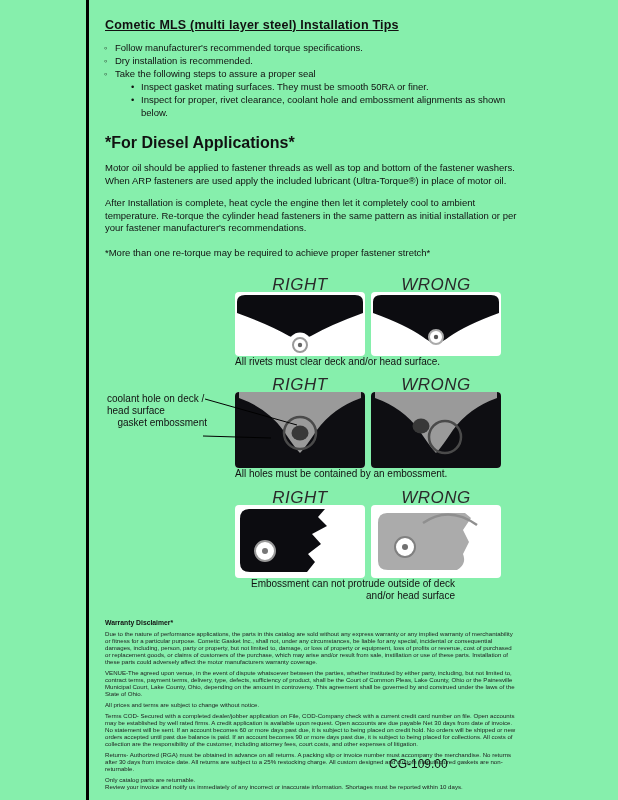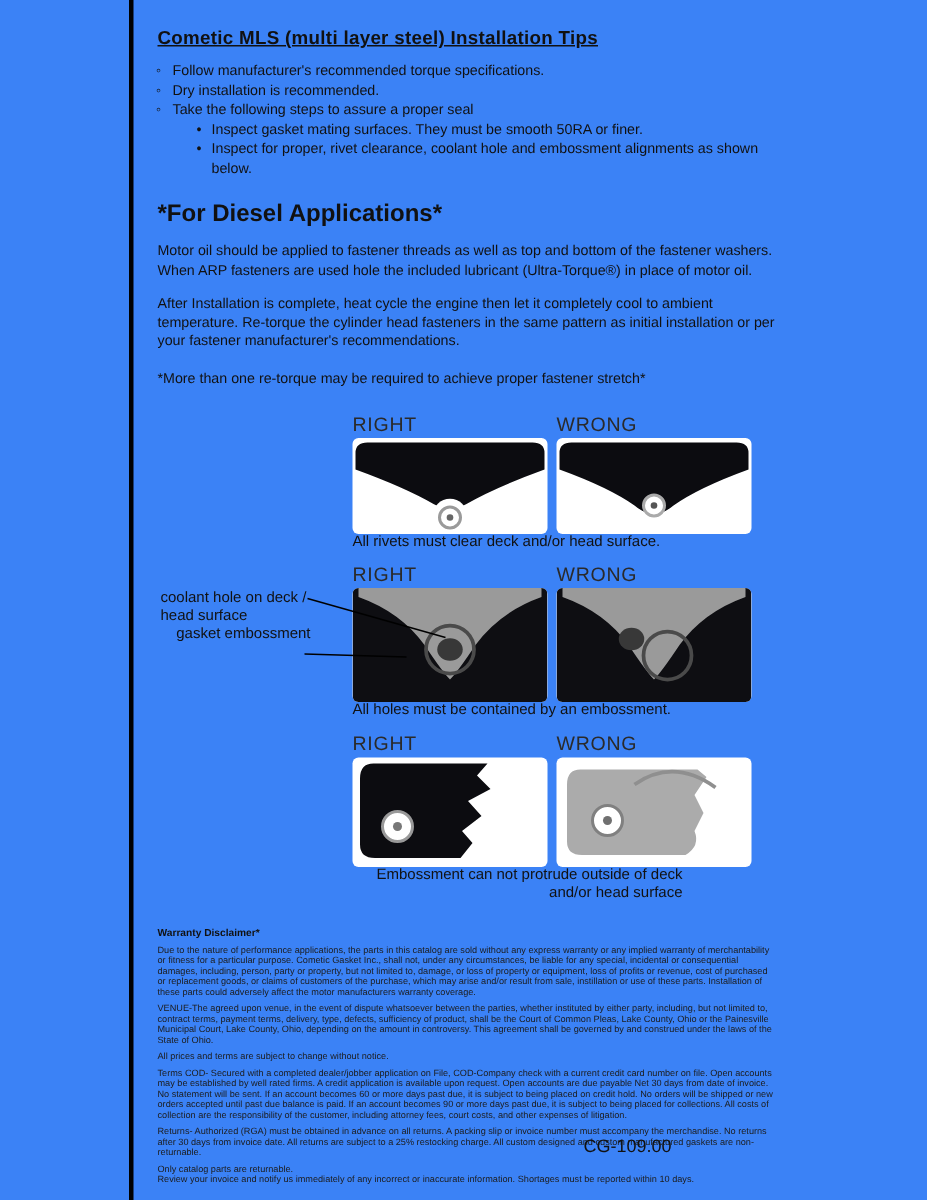--- a/index.html
+++ b/index.html
@@ -1,35 +1,35 @@
 <!DOCTYPE html>
 <html><head>
 <meta charset="utf-8">
 <style>
   html,body{margin:0;padding:0;background:#ffffff;}
   .page{
-    position:relative;width:618px;height:800px;background:#3b82f6;
+    position:relative;width:618px;height:800px;background:#86efac;
     font-family:"Liberation Sans", sans-serif;color:#111;overflow:hidden;
   }
   .left-rule{position:absolute;left:86px;top:0;width:3px;height:800px;background:#000;}
   .content{position:absolute;left:105px;top:18px;width:424px;}
   .title{font-size:12.5px;font-weight:bold;text-decoration:underline;margin:0 0 9px 0;letter-spacing:.2px;}
   ul.tips{list-style:none;margin:0;padding:0;font-size:9.5px;line-height:13px;}
   ul.tips>li{position:relative;padding-left:10px;}
   ul.tips>li::before{content:"◦";position:absolute;left:-1px;top:0;font-size:9.5px;}
   ul.subtips{list-style:none;margin:0 0 0 16px;padding:0;}
   ul.subtips>li{position:relative;padding-left:10px;}
   ul.subtips>li::before{content:"•";position:absolute;left:0;top:0;font-size:9.5px;}
   .diesel-heading{font-size:16px;font-weight:bold;margin:15px 0 10px 0;}
   .para{font-size:9.5px;line-height:12.5px;margin:0 0 10px 0;max-width:414px;}
   .note{font-size:9.5px;line-height:12px;margin:12px 0 0 0;}
   .figures{position:relative;margin:16px 0 0 130px;width:266px;}
   .fig-row{position:relative;margin-bottom:7px;}
   .fig-labels{display:flex;gap:6px;height:15px;margin-bottom:2px;}
-  .fig-labels span{width:130px;font-size:13px;letter-spacing:.5px;color:#2a2a2a;}
+  .fig-labels span{width:130px;text-align:center;font-size:17px;letter-spacing:.5px;color:#2a2a2a;font-style:italic;}
   .fig-panels{display:flex;gap:6px;}
   .panel{width:130px;border-radius:4px;overflow:hidden;background:#fff;}
   .panel svg{display:block;}
   .fig-caption{font-size:10px;line-height:12.5px;margin-top:0;color:#111;}
   .annot{position:absolute;left:-128px;width:100px;font-size:10px;line-height:12px;color:#111;}
   .annot1{top:18px;}
   .annot2{top:42px;text-align:right;}
   .leader-lines{position:absolute;left:-34px;top:16px;pointer-events:none;}
   .disclaimer{margin-top:16px;width:412px;}
   .disclaimer h3{font-size:6.8px;margin:0 0 4px 0;}
@@ -52,21 +52,21 @@
       <li>
         <span>Take the following steps to assure a proper seal</span>
         <ul class="subtips">
           <li>Inspect gasket mating surfaces.  They must be smooth 50RA or finer.</li>
           <li>Inspect for proper, rivet clearance, coolant hole and embossment alignments as shown below.</li>
         </ul>
       </li>
     </ul>
 
     <h2 class="diesel-heading">*For Diesel Applications*</h2>
-    <p class="para">Motor oil should be applied to fastener threads as well as top and bottom of the fastener washers. When ARP fasteners are used hole the included lubricant (Ultra-Torque®) in place of motor oil.</p>
+    <p class="para">Motor oil should be applied to fastener threads as well as top and bottom of the fastener washers. When ARP fasteners are used apply the included lubricant (Ultra-Torque®) in place of motor oil.</p>
     <p class="para">After Installation is complete, heat cycle the engine then let it completely cool to ambient temperature. Re-torque the cylinder head fasteners in the same pattern as initial installation or per your fastener manufacturer's recommendations.</p>
     <p class="note">*More than one re-torque may be required to achieve proper fastener stretch*</p>
 
     <div class="figures">
 
       <div class="fig-row">
         <div class="fig-labels">
           <span>RIGHT</span>
           <span>WRONG</span>
         </div>

